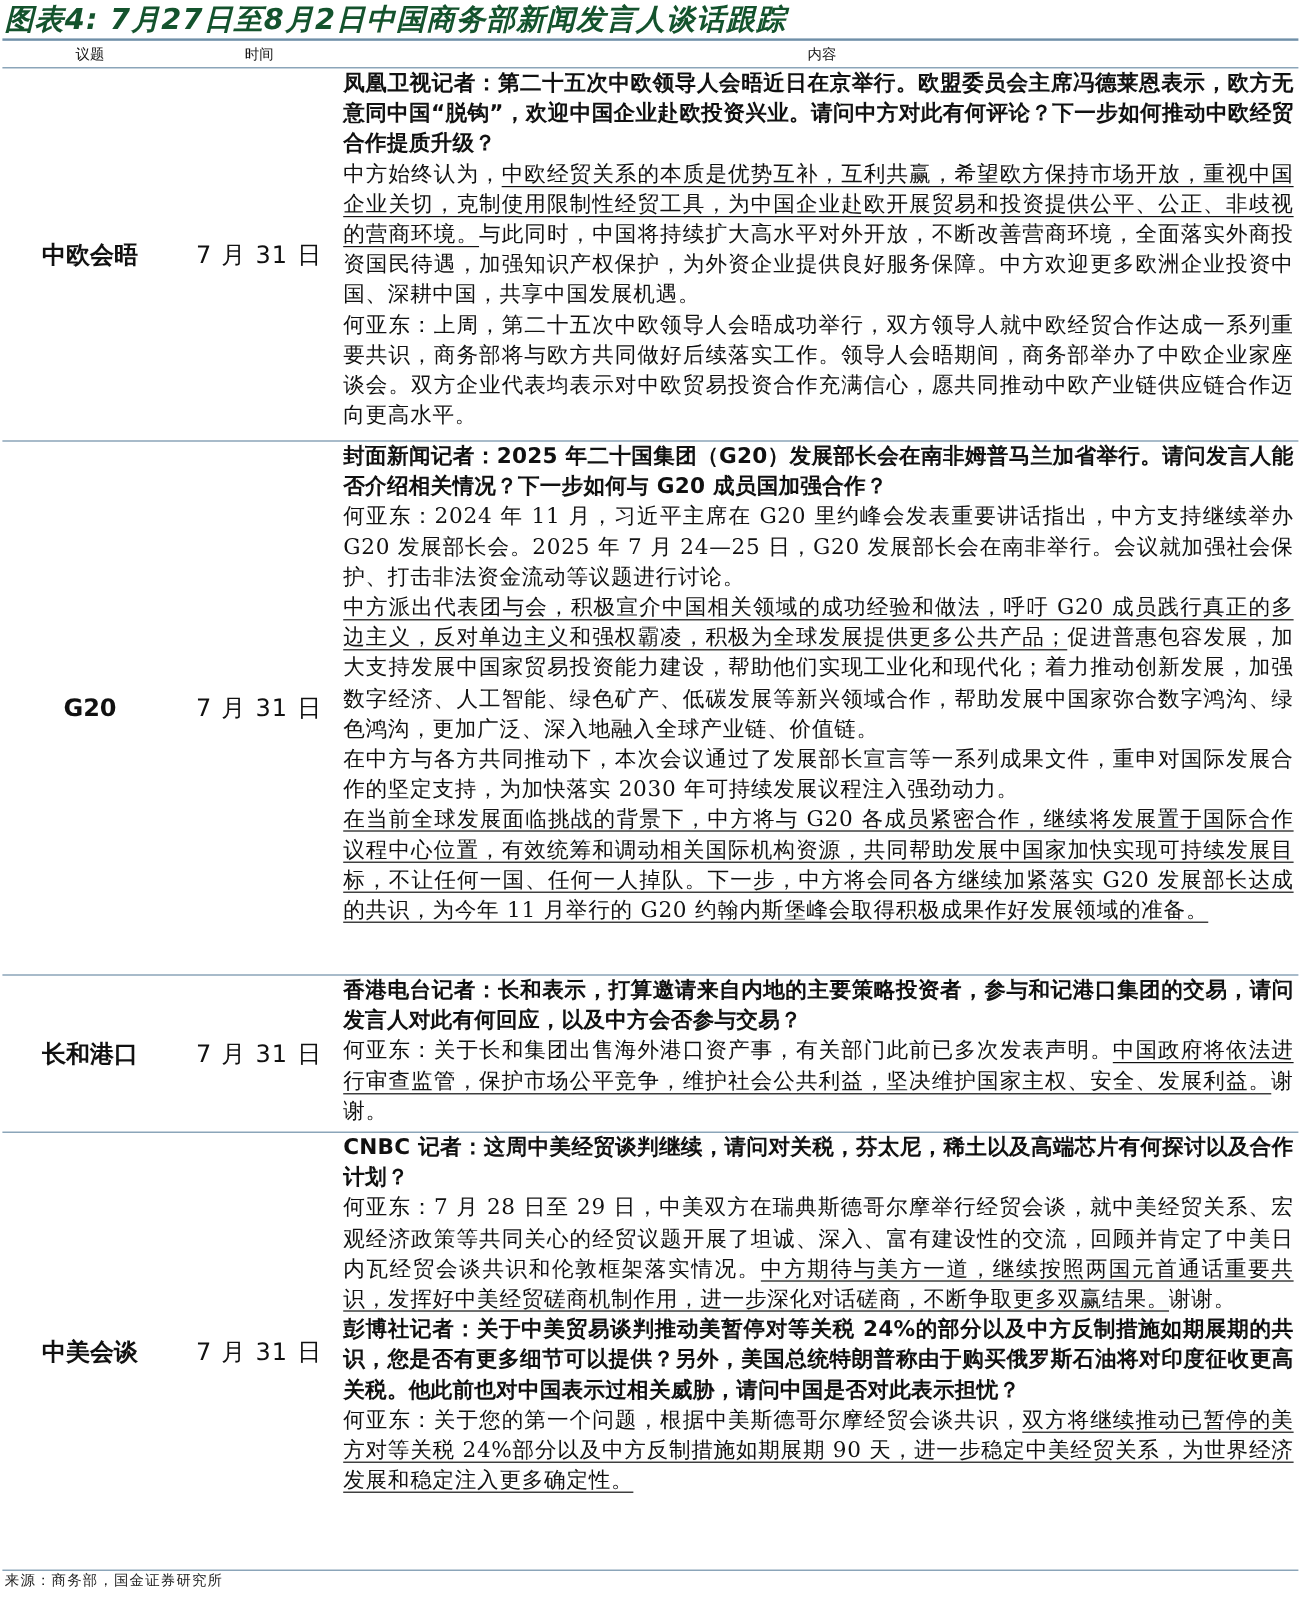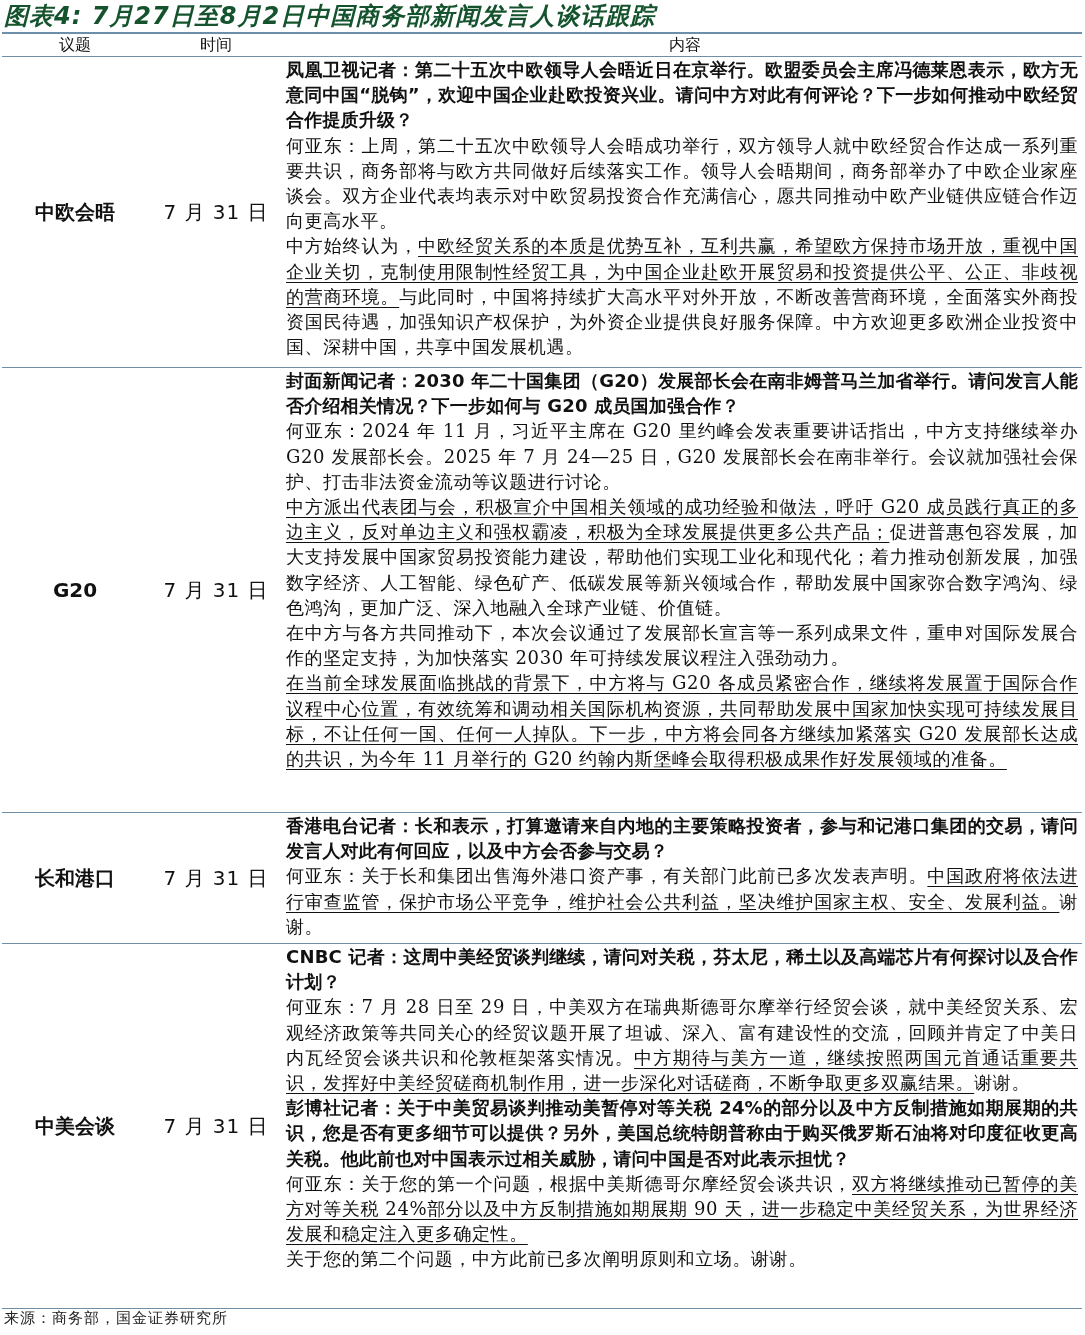--- a/index.html
+++ b/index.html
@@ -13,21 +13,21 @@
     font-family: "DejaVu Sans", "Liberation Sans", sans-serif;
     font-style: italic; font-weight: bold; font-size: 24px; letter-spacing: 1px;
     color: #14532d; line-height: 28px;
   }
   .table {
     position: absolute; left: 2px; top: 32px; width: 1080px;
   }
   .thead {
     display: flex; height: 22px; line-height: 22px;
     border-top: 2px solid #6f8fa8; border-bottom: 1.5px solid #6f8fa8;
-    font-family: "DejaVu Sans", "Liberation Sans", sans-serif; font-size: 16px;
+    font-family: "DejaVu Sans", "Liberation Sans", sans-serif; font-size: 12px;
   }
   .col-topic { width: 146px; text-align: center; }
   .col-date { width: 136px; text-align: center; }
   .col-content { flex: 1; text-align: center; padding-left: 4px; }
   .row {
     display: flex; border-bottom: 1.5px solid #6f8fa8;
   }
   .row .cell-topic, .row .cell-date {
     display: flex; align-items: center; justify-content: center;
     font-family: "DejaVu Sans", "Liberation Sans", sans-serif; font-size: 20px;
@@ -35,50 +35,50 @@
   .row .cell-topic { width: 146px; font-weight: bold; }
   .row .cell-date { width: 136px; letter-spacing: 1px; text-align: right; }
   .row .cell-content {
     flex: 1; padding: 0 4px 0 2px; font-size: 18px; line-height: 25.2px;
     text-align: justify; letter-spacing: 0.6px;
   }
   .para { margin: 0; }
   .q { font-weight: bold; font-family: "DejaVu Sans", "Liberation Sans", sans-serif; letter-spacing: 0.2px; }
   .u { text-decoration: underline; text-decoration-thickness: 1px; text-underline-offset: 4px; }
   .source {
-    position: absolute; left: 4px; top: 1309px; font-size: 15px;
+    position: absolute; left: 4px; top: 1309px; font-size: 12px;
     font-family: "DejaVu Serif", "Liberation Serif", serif; color: #222; letter-spacing: 1px;
   }
 </style>
 </head>
 <body>
 
 <div class="title">图表4: 7月27日至8月2日中国商务部新闻发言人谈话跟踪</div>
 
 <div class="table">
   <div class="thead">
     <div class="col-topic">议题</div>
     <div class="col-date">时间</div>
     <div class="col-content">内容</div>
   </div>
   <div id="tbody">
       <div class="row" style="height: 310px;">
         <div class="cell-topic">中欧会晤</div>
         <div class="cell-date">7 月 31 日</div>
         <div class="cell-content">
           <p class="para"><span class="q">凤凰卫视记者：第二十五次中欧领导人会晤近日在京举行。欧盟委员会主席冯德莱恩表示，欧方无意同中国“脱钩”，欢迎中国企业赴欧投资兴业。请问中方对此有何评论？下一步如何推动中欧经贸合作提质升级？</span></p>
+          <p class="para"><span class="a">中方始终认为，</span><span class="u">中欧经贸关系的本质是优势互补，互利共赢，希望欧方保持市场开放，重视中国企业关切，克制使用限制性经贸工具，为中国企业赴欧开展贸易和投资提供公平、公正、非歧视的营商环境。</span><span class="a">与此同时，中国将持续扩大高水平对外开放，不断改善营商环境，全面落实外商投资国民待遇，加强知识产权保护，为外资企业提供良好服务保障。中方欢迎更多欧洲企业投资中国、深耕中国，共享中国发展机遇。</span></p>
           <p class="para"><span class="a">何亚东：上周，第二十五次中欧领导人会晤成功举行，双方领导人就中欧经贸合作达成一系列重要共识，商务部将与欧方共同做好后续落实工作。领导人会晤期间，商务部举办了中欧企业家座谈会。双方企业代表均表示对中欧贸易投资合作充满信心，愿共同推动中欧产业链供应链合作迈向更高水平。</span></p>
-          <p class="para"><span class="a">中方始终认为，</span><span class="u">中欧经贸关系的本质是优势互补，互利共赢，希望欧方保持市场开放，重视中国企业关切，克制使用限制性经贸工具，为中国企业赴欧开展贸易和投资提供公平、公正、非歧视的营商环境。</span><span class="a">与此同时，中国将持续扩大高水平对外开放，不断改善营商环境，全面落实外商投资国民待遇，加强知识产权保护，为外资企业提供良好服务保障。中方欢迎更多欧洲企业投资中国、深耕中国，共享中国发展机遇。</span></p>
         </div>
       </div>
       <div class="row" style="height: 444px;">
         <div class="cell-topic">G20</div>
         <div class="cell-date">7 月 31 日</div>
         <div class="cell-content">
-          <p class="para"><span class="q">封面新闻记者：2030 年二十国集团（G20）发展部长会在南非姆普马兰加省举行。请问发言人能否介绍相关情况？下一步如何与 G20 成员国加强合作？</span></p>
+          <p class="para"><span class="q">封面新闻记者：2025 年二十国集团（G20）发展部长会在南非姆普马兰加省举行。请问发言人能否介绍相关情况？下一步如何与 G20 成员国加强合作？</span></p>
           <p class="para"><span class="a">何亚东：2024 年 11 月，习近平主席在 G20 里约峰会发表重要讲话指出，中方支持继续举办 G20 发展部长会。2025 年 7 月 24—25 日，G20 发展部长会在南非举行。会议就加强社会保护、打击非法资金流动等议题进行讨论。</span></p>
           <p class="para"><span class="u">中方派出代表团与会，积极宣介中国相关领域的成功经验和做法，呼吁 G20 成员践行真正的多边主义，反对单边主义和强权霸凌，积极为全球发展提供更多公共产品；</span><span class="a">促进普惠包容发展，加大支持发展中国家贸易投资能力建设，帮助他们实现工业化和现代化；着力推动创新发展，加强数字经济、人工智能、绿色矿产、低碳发展等新兴领域合作，帮助发展中国家弥合数字鸿沟、绿色鸿沟，更加广泛、深入地融入全球产业链、价值链。</span></p>
           <p class="para"><span class="a">在中方与各方共同推动下，本次会议通过了发展部长宣言等一系列成果文件，重申对国际发展合作的坚定支持，为加快落实 2030 年可持续发展议程注入强劲动力。</span></p>
           <p class="para"><span class="u">在当前全球发展面临挑战的背景下，中方将与 G20 各成员紧密合作，继续将发展置于国际合作议程中心位置，有效统筹和调动相关国际机构资源，共同帮助发展中国家加快实现可持续发展目标，不让任何一国、任何一人掉队。下一步，中方将会同各方继续加紧落实 G20 发展部长达成的共识，为今年 11 月举行的 G20 约翰内斯堡峰会取得积极成果作好发展领域的准备。</span></p>
         </div>
       </div>
       <div class="row" style="height: 130px;">
         <div class="cell-topic">长和港口</div>
         <div class="cell-date">7 月 31 日</div>
         <div class="cell-content">
@@ -87,19 +87,18 @@
         </div>
       </div>
       <div class="row" style="height: 364px;">
         <div class="cell-topic">中美会谈</div>
         <div class="cell-date">7 月 31 日</div>
         <div class="cell-content">
           <p class="para"><span class="q">CNBC 记者：这周中美经贸谈判继续，请问对关税，芬太尼，稀土以及高端芯片有何探讨以及合作计划？</span></p>
           <p class="para"><span class="a">何亚东：7 月 28 日至 29 日，中美双方在瑞典斯德哥尔摩举行经贸会谈，就中美经贸关系、宏观经济政策等共同关心的经贸议题开展了坦诚、深入、富有建设性的交流，回顾并肯定了中美日内瓦经贸会谈共识和伦敦框架落实情况。</span><span class="u">中方期待与美方一道，继续按照两国元首通话重要共识，发挥好中美经贸磋商机制作用，进一步深化对话磋商，不断争取更多双赢结果。</span><span class="a">谢谢。</span></p>
           <p class="para"><span class="q">彭博社记者：关于中美贸易谈判推动美暂停对等关税 24%的部分以及中方反制措施如期展期的共识，您是否有更多细节可以提供？另外，美国总统特朗普称由于购买俄罗斯石油将对印度征收更高关税。他此前也对中国表示过相关威胁，请问中国是否对此表示担忧？</span></p>
           <p class="para"><span class="a">何亚东：关于您的第一个问题，根据中美斯德哥尔摩经贸会谈共识，</span><span class="u">双方将继续推动已暂停的美方对等关税 24%部分以及中方反制措施如期展期 90 天，进一步稳定中美经贸关系，为世界经济发展和稳定注入更多确定性。</span></p>
-          <p class="para"><span class="a">关于您的第二个问题，中方此前已多次阐明原则和立场。谢谢。</span></p>
         </div>
       </div>
     </div>
 </div>
 
 <div class="source">来源：商务部，国金证券研究所</div>
 
 </body></html>

